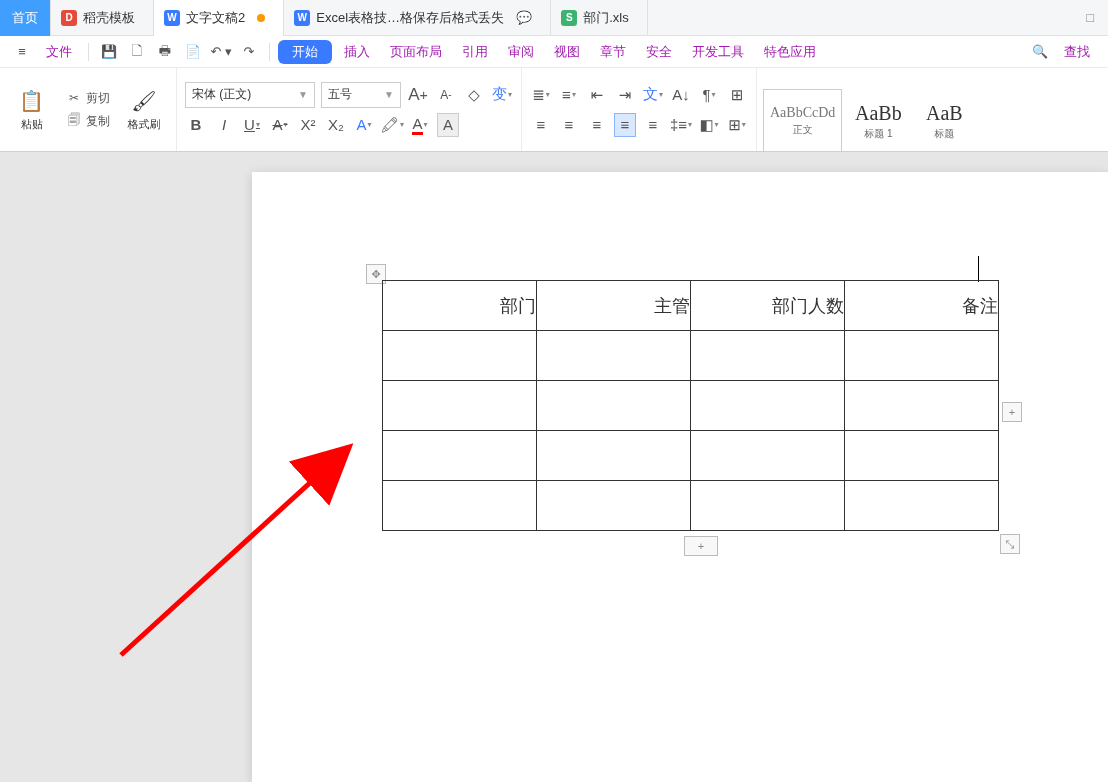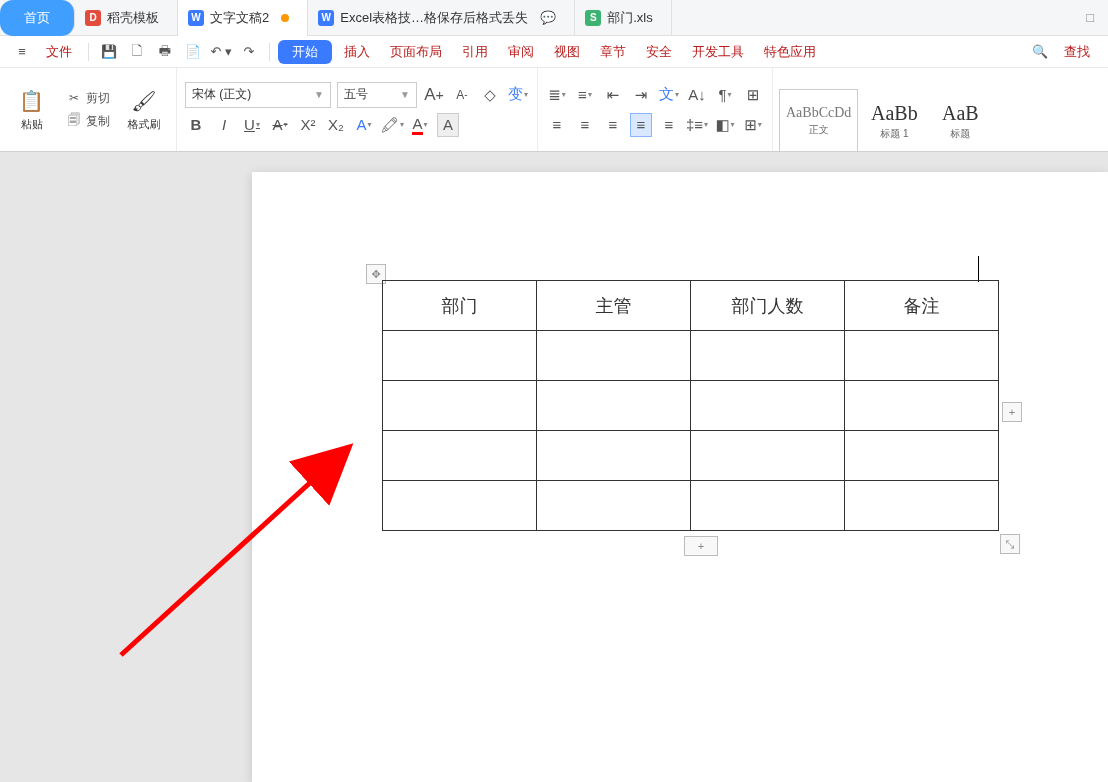--- a/index.html
+++ b/index.html
@@ -1,58 +1,58 @@
 <!DOCTYPE html>
 <html><head>
 <meta charset="utf-8">
 <style>
 * { box-sizing: border-box; margin: 0; padding: 0; font-family: "Microsoft YaHei", Arial, sans-serif; }
 body { width: 1108px; height: 782px; background: #fff; overflow: hidden; position: relative; font-size: 13px; color: #333; }
 .tabbar { height: 36px; background: #f5f6f7; display: flex; align-items: center; border-bottom: 1px solid #e0e0e0; }
 .tab { display: flex; align-items: center; height: 36px; padding: 0 18px 0 10px; gap: 6px; cursor: pointer; border-right: 1px solid #e0e0e0; }
-.tab.home { background: #409eff; color: #fff; padding: 0 24px; border-radius: 13px; }
+.tab.home { background: #409eff; color: #fff; padding: 0 12px; }
 .tab.active { background: #fff; }
 .tab-ico { width: 16px; height: 16px; border-radius: 3px; display: inline-flex; align-items: center; justify-content: center; font-size: 10px; color: #fff; font-weight: bold; }
 .tab-ico.red { background: #e34b3d; }
 .tab-ico.blue { background: #3a7afe; }
 .tab-ico.green { background: #3cb371; }
 .dot-orange { width: 8px; height: 8px; background: #ff9800; border-radius: 50%; margin-left: 6px; }
 .tab-spacer { flex: 1; }
 .tab-right { padding: 0 14px; color: #888; }
 .menurow { height: 32px; background: #fff; display: flex; align-items: center; border-bottom: 1px solid #ececec; padding: 0 10px; gap: 4px; }
 .menuico { width: 24px; height: 24px; display: flex; align-items: center; justify-content: center; color: #555; cursor: pointer; }
-.menulabel { color: #b91c1c; padding: 0 8px; cursor: pointer; }
+.menulabel { color: #a21caf; padding: 0 8px; cursor: pointer; }
 .menulabel.active { background: #3a7afe; color: #fff; border-radius: 6px; padding: 3px 14px; }
 .menusep { width: 1px; height: 18px; background: #e0e0e0; margin: 0 4px; }
 .ribbon { height: 84px; background: #fff; display: flex; align-items: stretch; border-bottom: 1px solid #d0d0d0; box-shadow: 0 2px 4px rgba(0,0,0,0.08); }
 .ribgroup { display: flex; flex-direction: column; justify-content: center; padding: 4px 8px; border-right: 1px solid #ececec; }
 .ribrow { display: flex; align-items: center; gap: 6px; height: 30px; }
 .ribbig { display: flex; flex-direction: column; align-items: center; justify-content: center; gap: 2px; width: 48px; cursor: pointer; }
 .ribbig-ico { width: 28px; height: 28px; display: flex; align-items: center; justify-content: center; font-size: 20px; }
 .ribbtn { display: flex; align-items: center; gap: 4px; padding: 2px 4px; cursor: pointer; color: #555; font-size: 12px; }
 .ribbtn .ico { width: 16px; height: 16px; display: flex; align-items: center; justify-content: center; }
 .fontsel { border: 1px solid #ccc; background: #fff; height: 26px; padding: 0 6px; display: flex; align-items: center; font-size: 12px; color: #333; }
-.fontsel.name { width: 146px; }
+.fontsel.name { width: 130px; }
 .fontsel.size { width: 80px; }
 .fontsel .dd { margin-left: auto; color: #999; font-size: 10px; }
 .rib-icon { width: 22px; height: 24px; display: flex; align-items: center; justify-content: center; cursor: pointer; color: #555; font-size: 15px; }
 .rib-icon.aa-up { font-size: 17px; }
 .rib-icon.aa-down { font-size: 12px; }
 .rib-icon.sel { background: #d9e8ff; border: 1px solid #8ab6ff; }
 .rib-icon .dd { font-size: 8px; color: #888; margin-left: 1px; }
 .stylebox { display: flex; align-items: center; padding: 0 6px; gap: 6px; }
 .stylecard { border: 1px solid #ccc; padding: 4px 6px; display: flex; flex-direction: column; align-items: center; justify-content: center; gap: 2px; cursor: pointer; min-width: 60px; height: 64px; margin-top: 23px; }
 .stylecard .sample { font-family: Georgia, serif; }
 .stylecard .sample.s1 { font-size: 14px; color: #777; }
 .stylecard .sample.s2 { font-size: 20px; font-weight: normal; }
 .stylecard .caption { font-size: 10px; color: #666; text-align: right; }
 .workarea { position: absolute; top: 152px; left: 0; right: 0; bottom: 0; background: #e6e6e6; overflow: hidden; }
 .page { position: absolute; left: 252px; top: 20px; width: 856px; height: 610px; background: #fff; box-shadow: 0 2px 10px rgba(0,0,0,0.15); }
 .doc-table { position: absolute; left: 130px; top: 108px; border-collapse: collapse; }
-.doc-table td, .doc-table th { border: 1px solid #333; width: 154px; height: 50px; text-align: center; font-size: 18px; font-family: Liberation Serif, serif; font-weight: normal; }
+.doc-table td, .doc-table th { border: 1px solid #333; width: 154px; height: 50px; text-align: right; font-size: 18px; font-family: Liberation Serif, serif; font-weight: normal; }
 .doc-table th { font-weight: normal; }
 .tbl-handle { position: absolute; width: 20px; height: 20px; border: 1px solid #bbb; background: #f8f8f8; display: flex; align-items: center; justify-content: center; font-size: 11px; color: #888; cursor: pointer; }
 .tbl-handle.move { left: 114px; top: 92px; }
 .tbl-handle.add-col { left: 750px; top: 230px; }
 .tbl-handle.add-row { left: 432px; top: 364px; width: 34px; }
 .tbl-handle.resize { left: 748px; top: 362px; cursor: nwse-resize; }
 .cursor-line { position: absolute; left: 726px; top: 84px; width: 1px; height: 26px; background: #000; }
 .arrow { position: absolute; left: 116px; top: 288px; width: 250px; height: 220px; pointer-events: none; }
 </style>
 </head>

